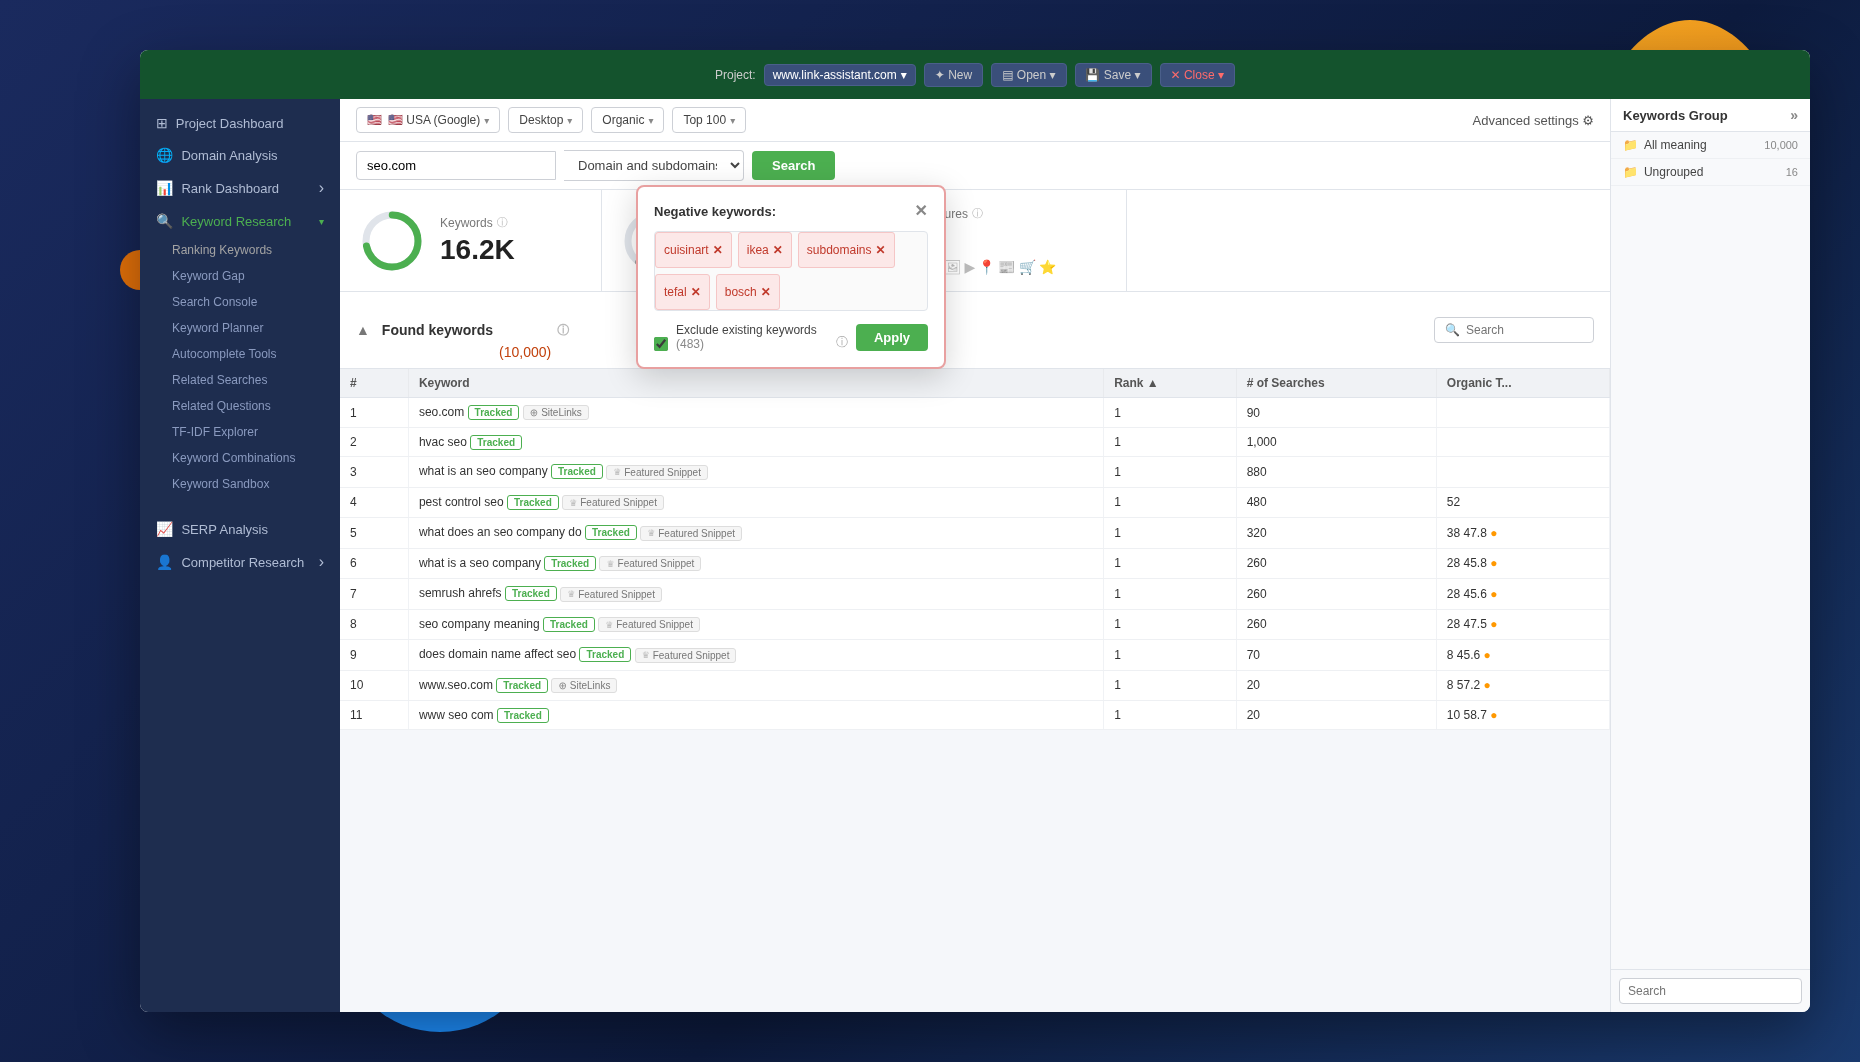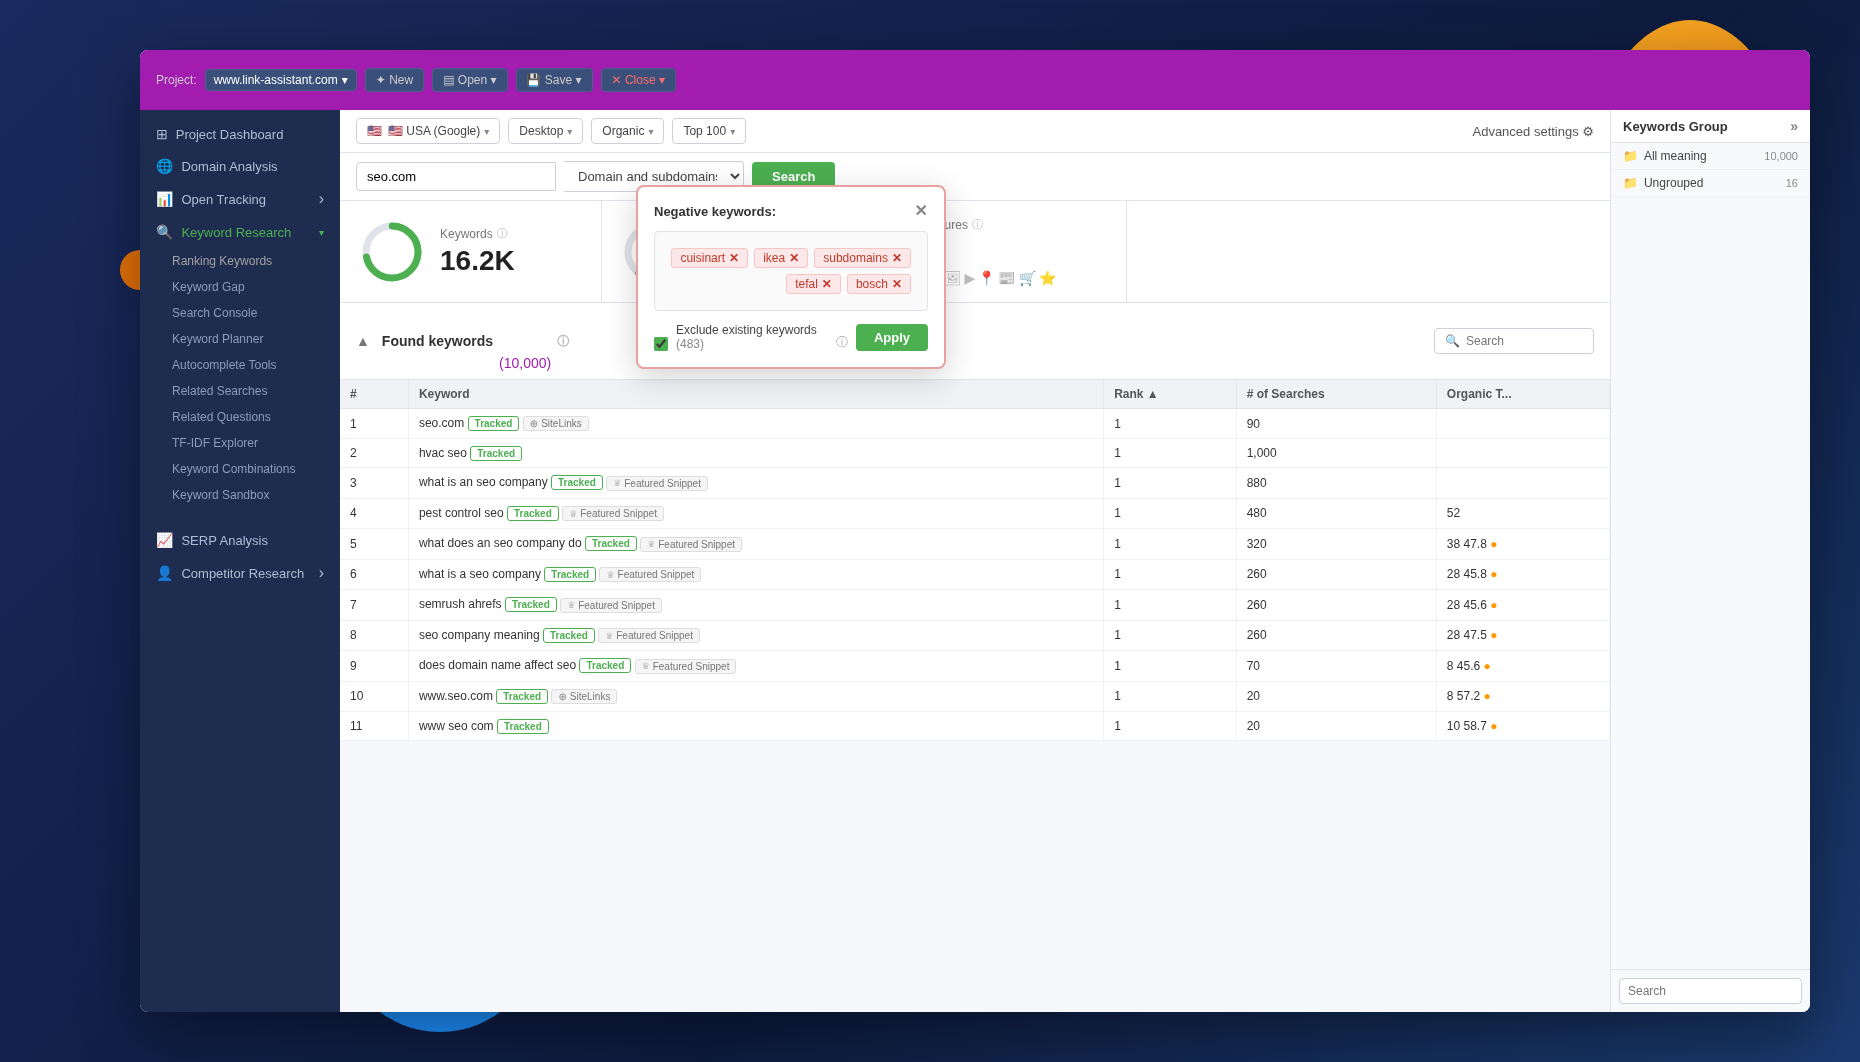--- a/index.html
+++ b/index.html
@@ -75,25 +75,25 @@
       border-radius: 8px;
       box-shadow: 0 20px 60px rgba(0,0,0,0.4);
       display: flex;
       flex-direction: column;
       overflow: hidden;
       z-index: 10;
     }
 
     
     .top-bar {
-      background: #a21caf;
-      height: 60px;
-      display: flex;
-      align-items: center;
-      justify-content: flex-start;
+      background: #14532d;
+      height: 49px;
+      display: flex;
+      align-items: center;
+      justify-content: center;
       padding: 0 16px;
       gap: 8px;
       flex-shrink: 0;
     }
     .top-bar-project {
       display: flex;
       align-items: center;
       gap: 8px;
       color: #ccc;
       font-size: 12px;
@@ -311,21 +311,21 @@
     }
     .found-keywords-title {
       font-size: 14px;
       font-weight: 600;
       color: #333;
       display: flex;
       align-items: center;
       gap: 6px;
     }
     .found-count {
-      color: #a21caf;
+      color: #c2410c;
       font-weight: 400;
       margin-top: 44px;
     }
     .table-search {
       margin-left: auto;
       border: 1px solid #cdd0d6;
       border-radius: 4px;
       padding: 5px 10px;
       font-size: 12px;
       width: 160px;
@@ -444,27 +444,26 @@
     .neg-popup-close {
       color: #888;
       cursor: pointer;
       font-size: 16px;
       line-height: 1;
     }
     .neg-tags-area {
       min-height: 80px;
       border: 1px solid #e0e4ea;
       border-radius: 4px;
-      padding: 16px;
+      padding: 0;
       display: flex;
       flex-wrap: wrap;
       gap: 6px;
       margin-bottom: 12px;
       background: #fafafa;
-      justify-content: flex-end;
     }
     .neg-tag {
       background: #fce8e8;
       border: 1px solid #f5c6c6;
       border-radius: 3px;
       padding: 2px 8px;
       font-size: 12px;
       color: #c0392b;
       display: flex;
       align-items: center;
@@ -555,21 +554,21 @@
       <div class="sidebar-item">
         <span class="sidebar-icon">⊞</span>
         <span>Project Dashboard</span>
       </div>
       <div class="sidebar-item">
         <span class="sidebar-icon">🌐</span>
         <span>Domain Analysis</span>
       </div>
       <div class="sidebar-item has-arrow">
         <span class="sidebar-icon">📊</span>
-        <span>Open Tracking</span>
+        <span>Rank Dashboard</span>
       </div>
       <div class="sidebar-item active">
         <span class="sidebar-icon">🔍</span>
         <span>Keyword Research</span>
         <span style="margin-left:auto;font-size:10px;">▾</span>
       </div>
 
       <div class="sidebar-sub-item active">
         <span>Ranking Keywords</span>
       </div>

